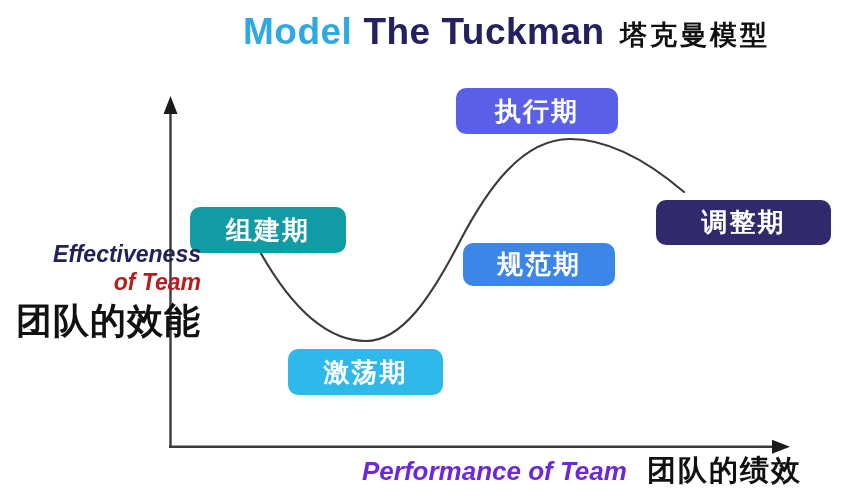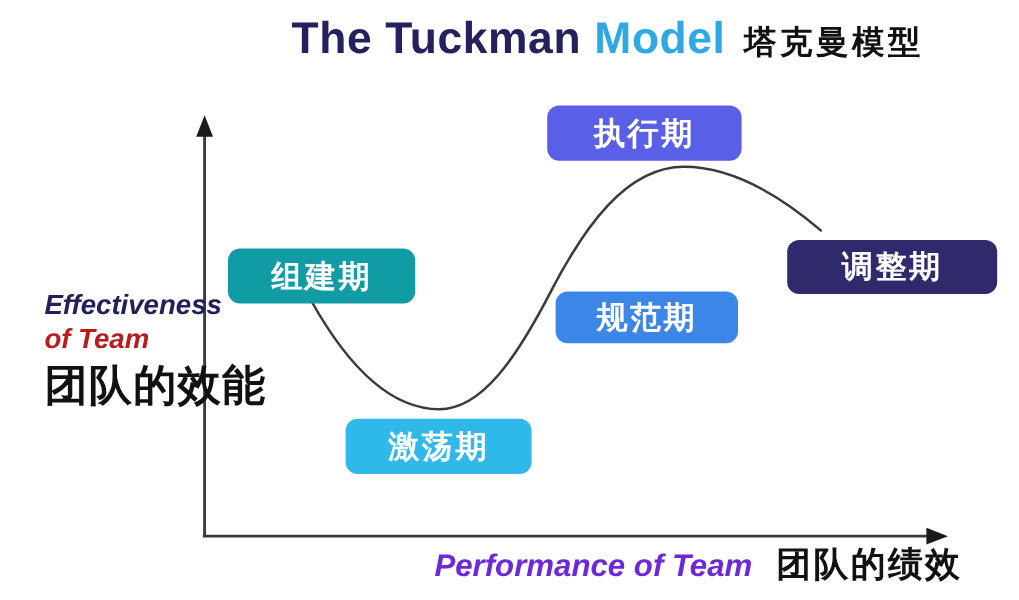--- a/index.html
+++ b/index.html
@@ -25,39 +25,39 @@
     color:#ffffff;font-size:26px;font-weight:bold;letter-spacing:2px;
     border-radius:10px;white-space:nowrap;
   }
   .stage.forming   {left:190px;top:207px;width:156px;height:46px;}
   .stage.storming  {left:288px;top:349px;width:155px;height:46px;}
   .stage.norming   {left:463px;top:243px;width:152px;height:43px;}
   .stage.performing{left:456px;top:88px; width:162px;height:46px;}
   .stage.adjourning{left:656px;top:200px;width:175px;height:45px;}
   
   .y-label{
-    position:absolute;left:0;top:241px;width:201px;text-align:left;line-height:1.2;margin-left:37px;
+    position:absolute;left:0;top:241px;width:201px;text-align:right;line-height:1.2;
   }
   .y-label .en{font-style:italic;font-size:23px;font-weight:600;}
   .y-label .zh{font-size:36px;font-weight:bold;letter-spacing:1px;margin-top:3px;}
   
   .x-label{
     position:absolute;left:362px;top:451px;display:flex;align-items:baseline;gap:20px;white-space:nowrap;
   }
   .x-label .en{font-style:italic;font-size:26px;font-weight:600;}
   .x-label .zh{font-size:29px;font-weight:bold;letter-spacing:2px;}
 </style>
 </head>
 <body>
 
 <div class="canvas">
 
   <div class="title-en">
+    <span style="color: rgb(47, 169, 227);">Model</span>
     <span style="color: rgb(36, 33, 94);">The Tuckman</span>
-    <span style="color: rgb(47, 169, 227);">Model</span>
   </div>
   <div class="title-zh" style="color: rgb(17, 17, 17);">塔克曼模型</div>
 
   <svg class="plot-svg" viewBox="0 0 849 500" xmlns="http://www.w3.org/2000/svg">
 
     <line x1="170.5" y1="447" x2="170.5" y2="111" stroke="#3A3A3A" stroke-width="2.4"></line>
     <polygon points="170.5,96 163.5,114 177.5,114" fill="#1b1b1b"></polygon>
 
     <line x1="169" y1="446.8" x2="776" y2="446.8" stroke="#3A3A3A" stroke-width="2.4"></line>
     <polygon points="790,446.8 772,439.8 772,453.8" fill="#1b1b1b"></polygon>

